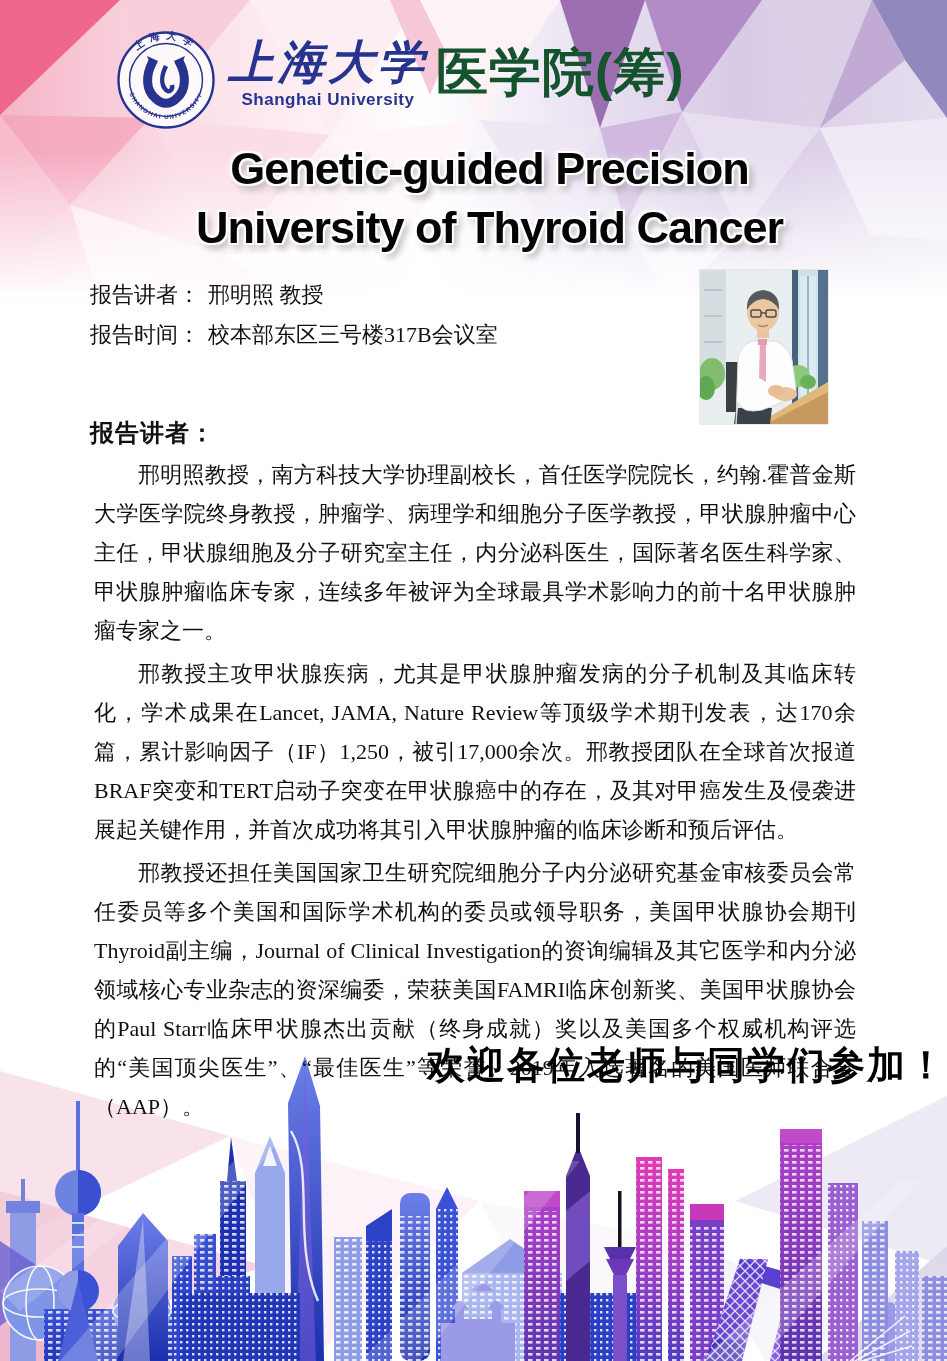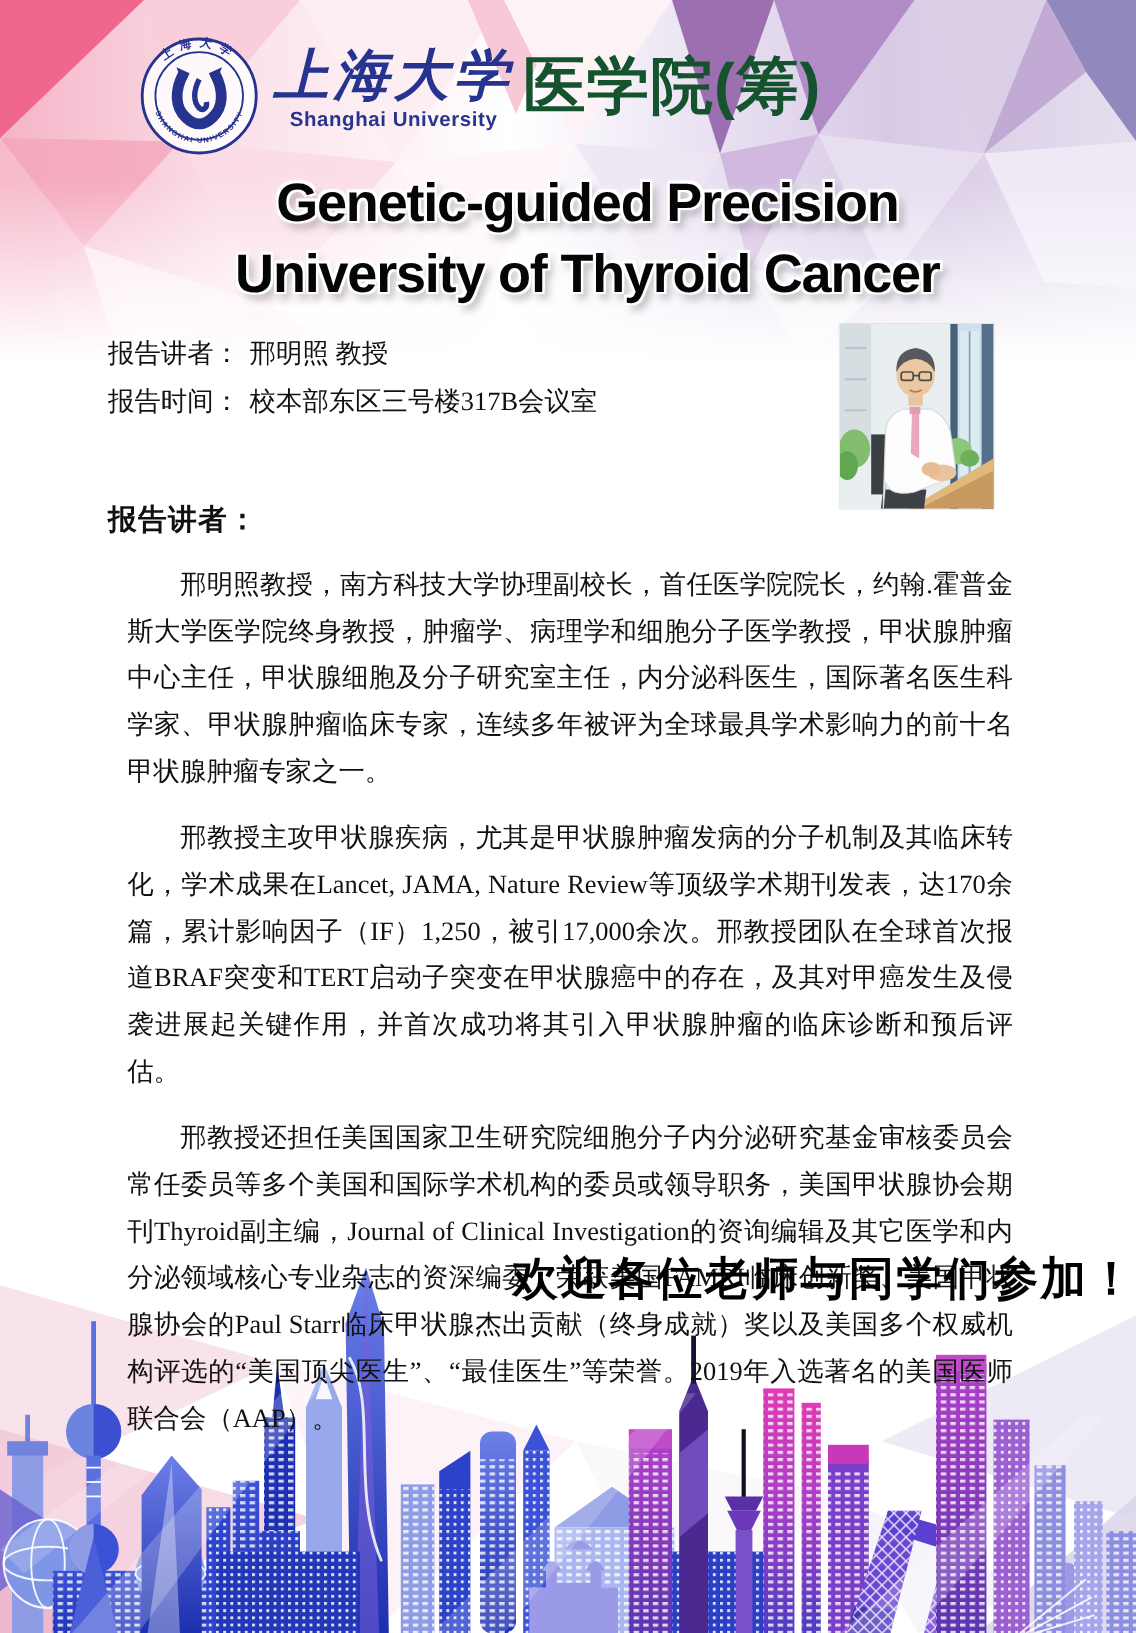--- a/index.html
+++ b/index.html
@@ -47,21 +47,21 @@
   .info-label{font-weight:400;}
   .info-value{margin-left:8px;}
 
   .photo{position:absolute;left:700px;top:270px;width:128px;height:154px;z-index:3;
     box-shadow:0 0 0 1px rgba(200,200,200,.35);}
 
   .bio-heading{position:absolute;left:90px;top:417px;z-index:3;font-size:24px;font-weight:700;letter-spacing:1px;}
 
   .bio{position:absolute;left:90px;top:451px;width:770px;z-index:3;
     font-size:22px;line-height:39px;text-align:justify;}
-  .bio p{margin:16px;text-indent:2em;}
+  .bio p{margin:4px;text-indent:2em;}
 
   .welcome{position:absolute;left:0;top:1040px;width:100%;text-align:right;z-index:3;
     font-size:38px;font-weight:700;letter-spacing:2px;color:#000;}
 </style>
 </head>
 <body>
 
 <div class="poster">
 
   <svg id="bg-top" class="bg-svg" width="947" height="300" viewBox="0 0 947 300">

